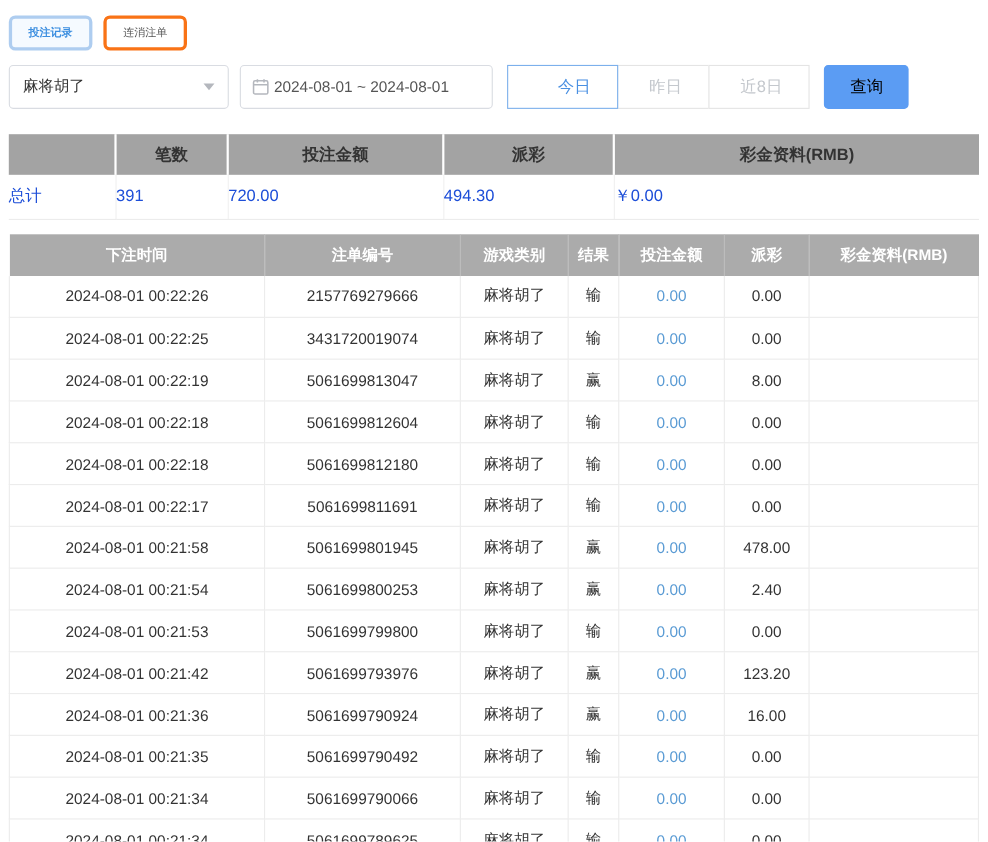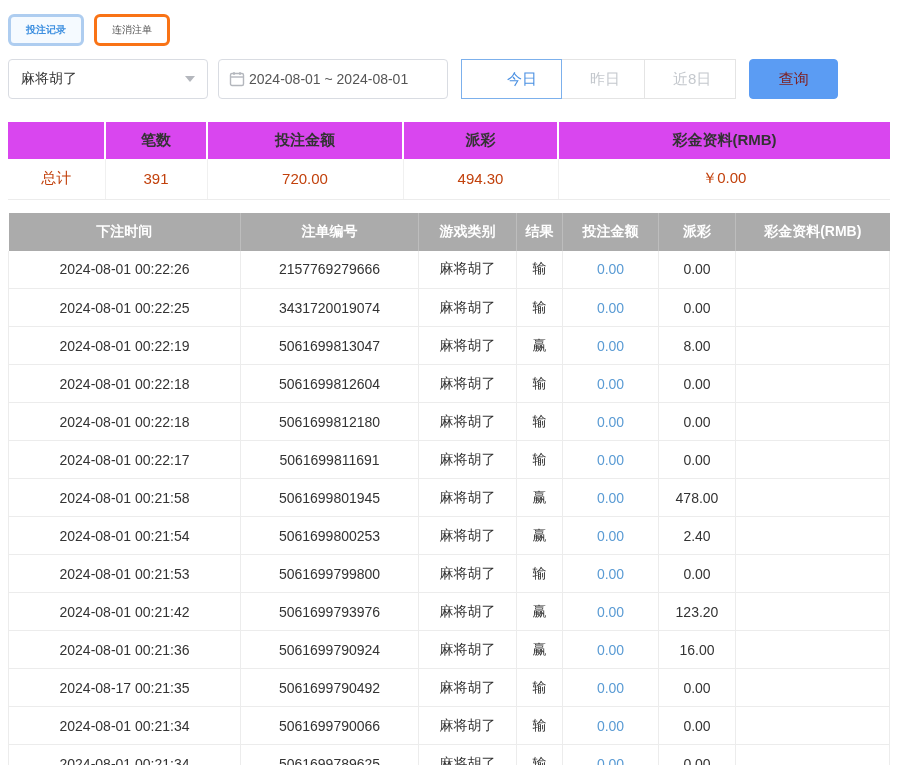--- a/index.html
+++ b/index.html
@@ -67,49 +67,48 @@
     position: relative;
   }
   .quick-btn + .quick-btn { margin-left: -1px; padding-left: 28px; }
   .quick-btn.active {
     color: #4a90e2;
     border-color: #7cb0ec;
     z-index: 2;
     padding-left: 45px;
   }
   .search-btn {
-    height: 40px; width: 89px;
+    height: 40px; width: 77px;
     margin-left: 13px;
     background: #5b9cf3;
     border: 1px solid #5b9cf3;
     border-radius: 4px;
-    color: #7f1d1d;
+    color: #000000;
     font-size: 15px;
     cursor: pointer;
     font-family: inherit;
   }
 
   
   table { border-collapse: collapse; width: 100%; table-layout: fixed; }
   .summary-table { margin-bottom: 13px; }
   .summary-table th {
-    background: #d946ef;
+    background: #a3a3a3;
     height: 37px;
     font-size: 15px;
     font-weight: bold;
     color: #333;
     text-align: center;
     border-right: 2px solid #ffffff;
   }
   .summary-table th:last-child { border-right: none; }
   .summary-table td {
     height: 40px;
-    text-align: center;
     font-size: 15px;
-    color: #c2410c;
+    color: #1d4ed8;
     border-right: 1px solid #f0f0f0;
     border-bottom: 1px solid #ececec;
     background: #fff;
   }
   .summary-table td:last-child { border-right: none; }
 
   
   .records-table th {
     background: #ababab;
     height: 38px;
@@ -309,21 +308,21 @@
         <tr>
           <td>2024-08-01 00:21:36</td>
           <td>5061699790924</td>
           <td>麻将胡了</td>
           <td>赢</td>
           <td><a class="amount-link" href="#">0.00</a></td>
           <td>16.00</td>
           <td></td>
         </tr>
         <tr>
-          <td>2024-08-17 00:21:35</td>
+          <td>2024-08-01 00:21:35</td>
           <td>5061699790492</td>
           <td>麻将胡了</td>
           <td>输</td>
           <td><a class="amount-link" href="#">0.00</a></td>
           <td>0.00</td>
           <td></td>
         </tr>
         <tr>
           <td>2024-08-01 00:21:34</td>
           <td>5061699790066</td>

